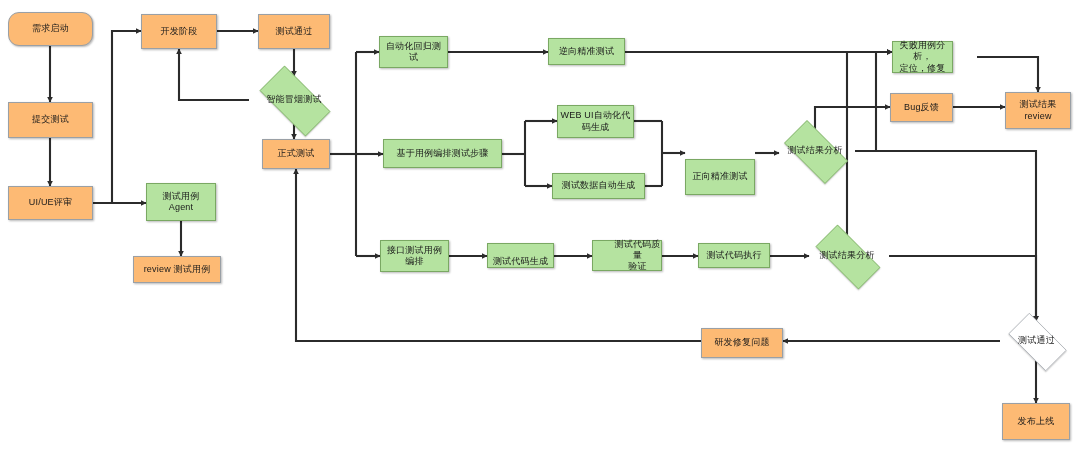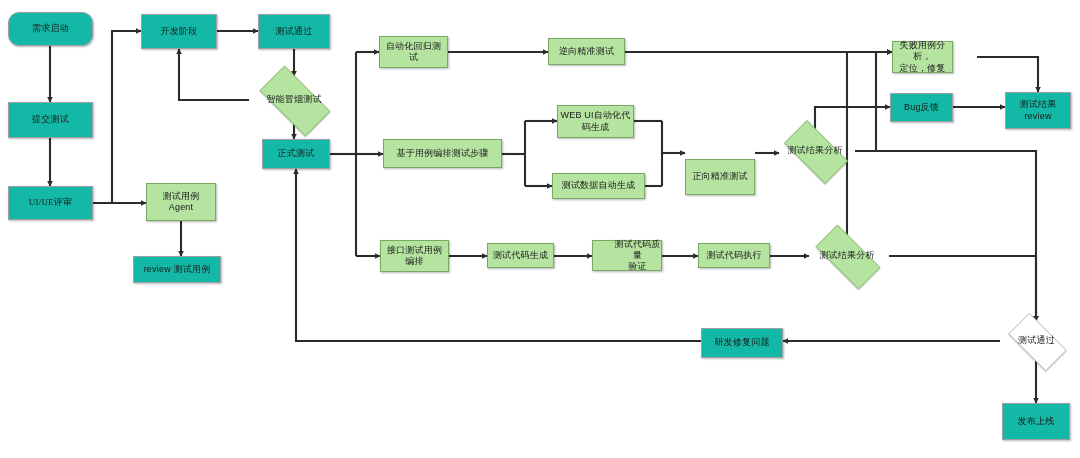--- a/index.html
+++ b/index.html
@@ -2,31 +2,31 @@
 <html><head>
 <meta charset="utf-8">
 <style>
   html,body{margin:0;padding:0;background:#ffffff;}
   body{font-family:"Liberation Sans","DejaVu Sans",sans-serif;}
   #canvas{position:relative;width:1080px;height:458px;background:#ffffff;overflow:hidden;}
   #edges{position:absolute;left:0;top:0;width:1080px;height:458px;}
   .node{position:absolute;box-sizing:border-box;display:flex;align-items:center;
         justify-content:center;text-align:center;line-height:1.25;color:#1a1a1a;
         font-size:9px;letter-spacing:.2px;white-space:pre-line;z-index:3;}
-  .rect{background:#14b8a6;border:1px solid #9aa0a6;
+  .rect{background:#fdba74;border:1px solid #9aa0a6;
         box-shadow:1px 1px 2px rgba(0,0,0,.28);}
   .rect.green{background:#b5e3a0;border:1px solid #7aa863;}
   .rounded{border-radius:11px;}
   .diamond{background:transparent;border:none;box-shadow:none;}
   .diamond .dshape{position:absolute;left:0;top:0;width:100%;height:100%;
         background:#b5e3a0;border:1px solid #7aa863;
         transform:rotate(45deg) scale(.705);box-shadow:1px 1px 2px rgba(0,0,0,.25);}
   .diamond.white .dshape{background:#ffffff;border:1px solid #9aa0a6;}
   .diamond .dlabel{position:relative;z-index:2;}
-  .en{font-family:Liberation Serif, serif;}
+  .en{font-family:Liberation Sans, sans-serif;}
 </style>
 </head>
 <body>
 
 <div id="canvas">
 
   <svg id="edges" viewBox="0 0 1080 458" xmlns="http://www.w3.org/2000/svg">
     <defs>
       <marker id="ah" markerWidth="7" markerHeight="7" refX="5.4" refY="3" orient="auto" markerUnits="userSpaceOnUse">
         <path d="M0,0 L6,3 L0,6 z" fill="#2b2b2b"></path>
@@ -184,21 +184,21 @@
   <div class="node rect" style="left:1005px;top:92px;width:66px;height:37px;">
     <span>测试结果
 review</span>
   </div>
 
   <div class="node rect green" style="left:380px;top:240px;width:69px;height:32px;">
     <span>接口测试用例
 编排</span>
   </div>
 
-  <div class="node rect green" style="left:487px;top:243px;width:67px;height:25px;">
+  <div class="node rect green" style="left:487px;top:243px;width:67px;height:25px;align-items:flex-end;">
     <span>测试代码生成</span>
   </div>
 
   <div class="node rect green" style="left:592px;top:240px;width:70px;height:31px;padding-left:21px;">
     <span>测试代码质量
 验证</span>
   </div>
 
   <div class="node rect green" style="left:698px;top:243px;width:72px;height:25px;">
     <span>测试代码执行</span>

